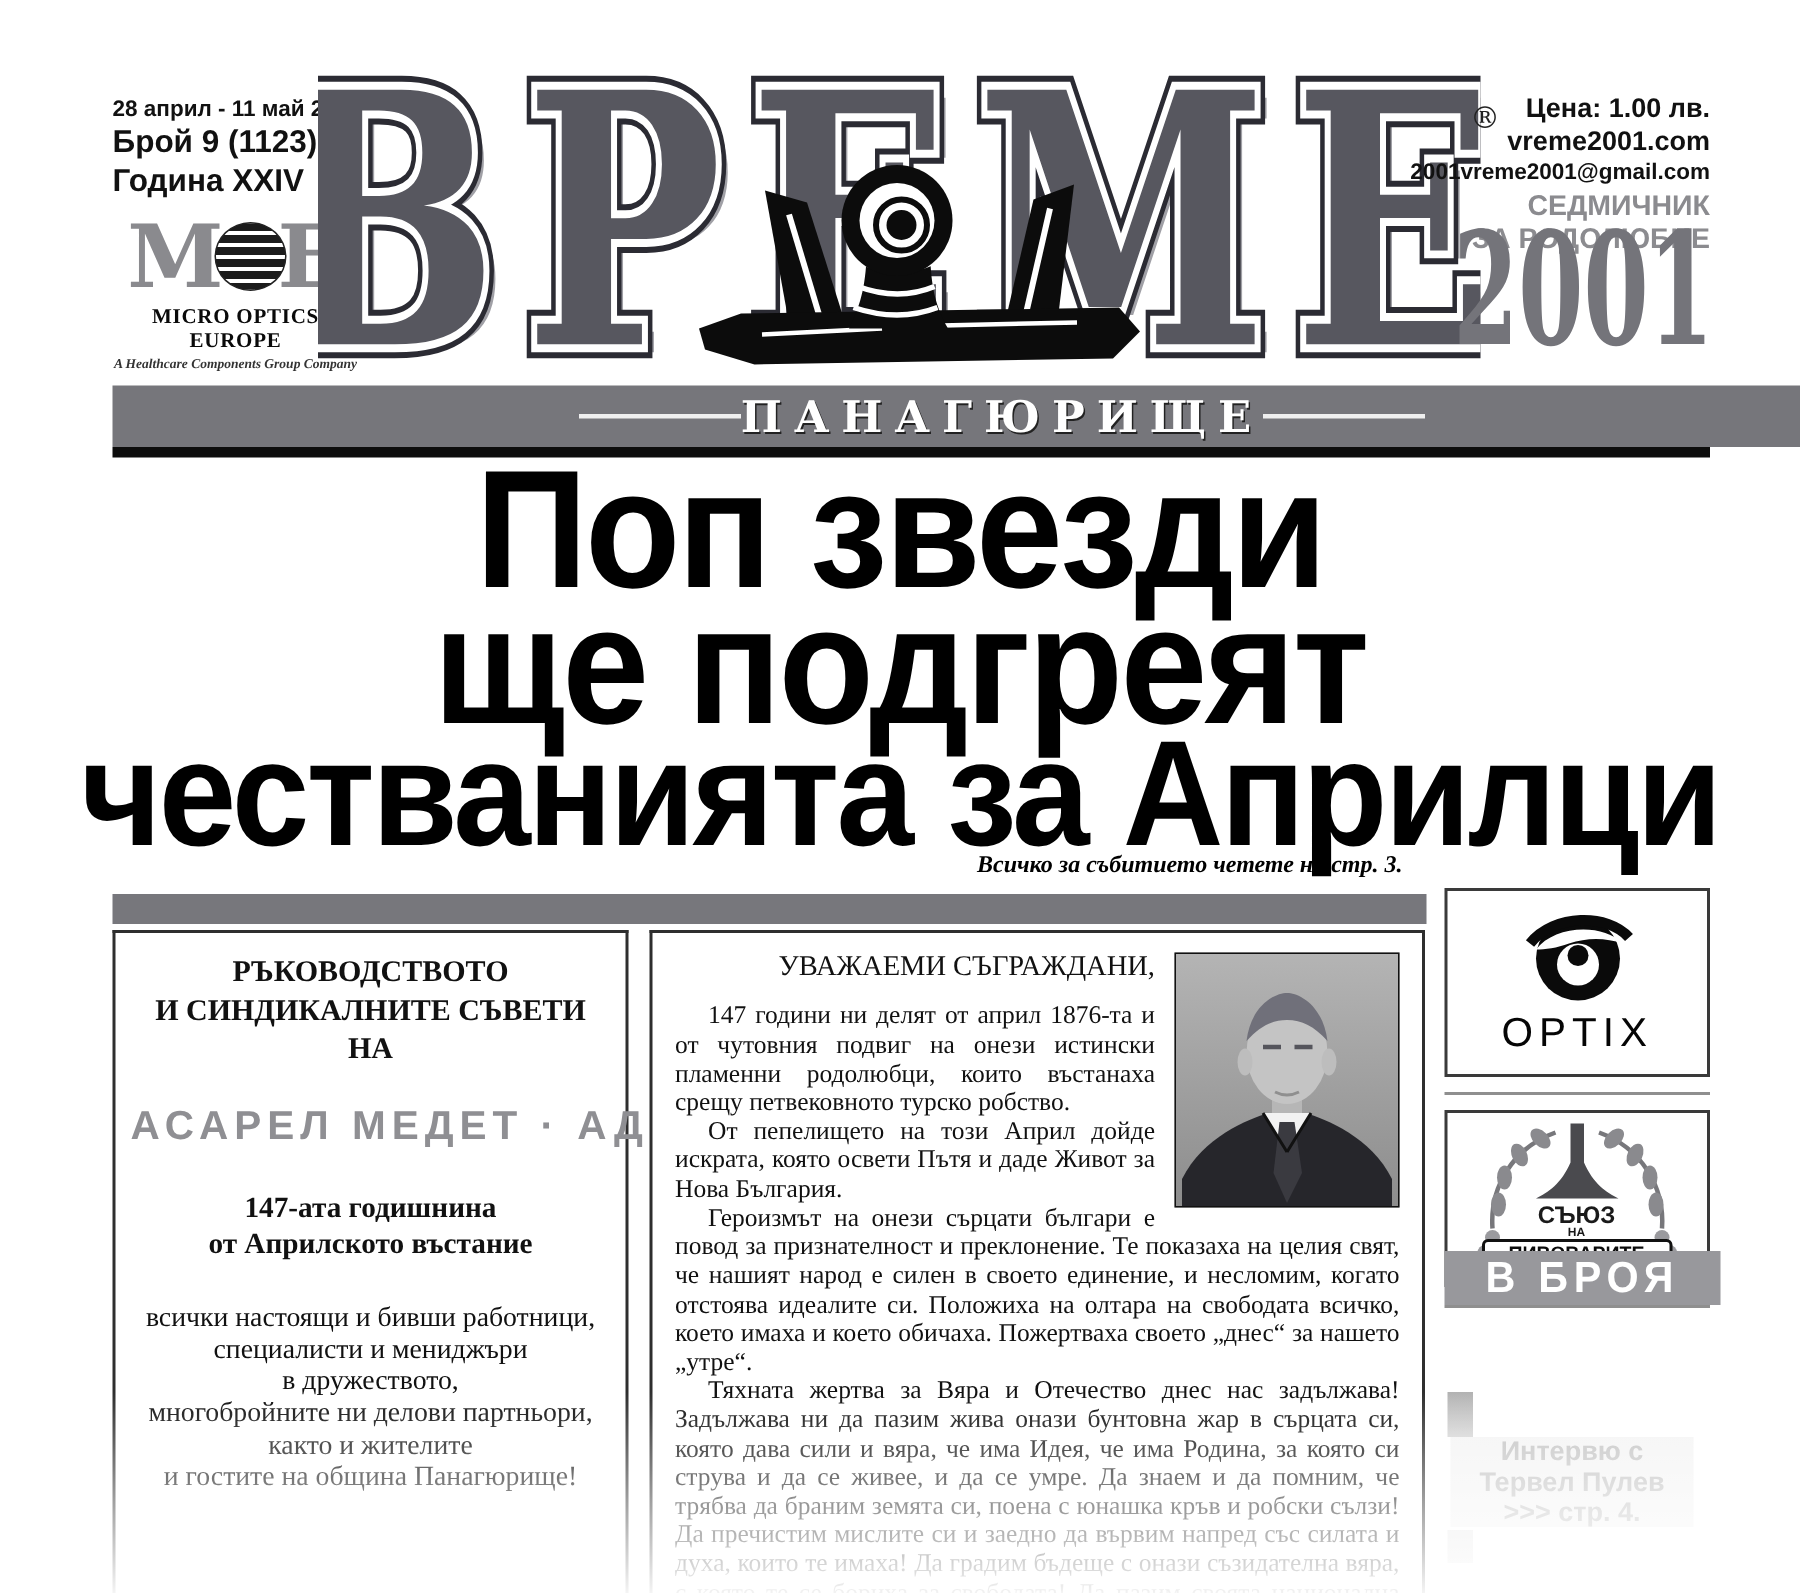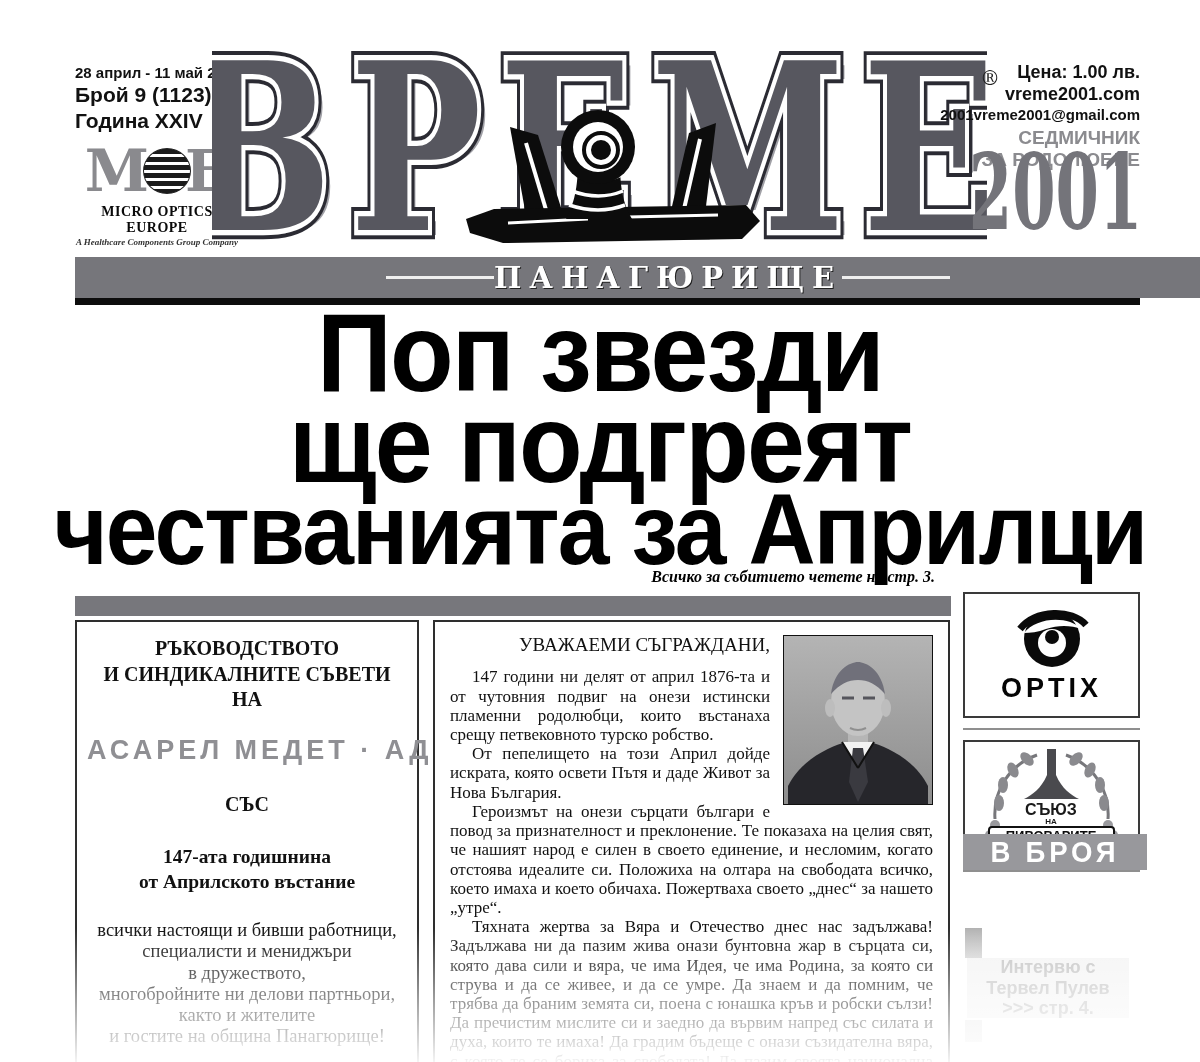--- a/index.html
+++ b/index.html
@@ -71,21 +71,21 @@
   
   .mid-box{left:433px;top:620px;width:517px;height:442px;border:2px solid #2e2e2e;border-bottom:none;
            box-sizing:border-box;padding:10px 15px 0;font-size:17px;line-height:1.13;text-align:justify;}
   .portrait{float:right;width:148px;height:168px;margin:3px 0 8px 13px;border:1px solid #111;background:#9a9a9a;}
   .salutation{font-weight:normal;font-size:19px;text-indent:22px;text-align:right;margin:2px 0 12px;}
   .mid-box p{margin:0;text-indent:22px;}
 
   
   .optix-box{left:963px;top:592px;width:177px;height:126px;border:2px solid #3a3a3a;box-sizing:border-box;
              display:flex;flex-direction:column;align-items:center;justify-content:center;gap:4px;background:#fff;}
-  .optix-label{font-family:"Liberation Sans",sans-serif;font-weight:bold;font-size:27px;letter-spacing:4px;color:#050505;}
+  .optix-label{font-family:"Liberation Sans",sans-serif;font-weight:normal;font-size:27px;letter-spacing:4px;color:#050505;}
   .divider{left:963px;width:177px;height:2px;background:#8f8f8f;}
   .d1{top:728px;} .d2{top:870px;}
   .brewers-box{left:963px;top:740px;width:177px;height:118px;border:2px solid #3a3a3a;box-sizing:border-box;background:#fff;
                display:flex;align-items:center;justify-content:flex-end;}
   .vbroya{left:963px;top:834px;width:184px;height:36px;background:var(--vbroya-gray,#98989c);
           display:flex;align-items:center;justify-content:center;}
   .vbroya-text{font-family:"Liberation Sans",sans-serif;font-weight:bold;font-size:29px;color:#fff;
                letter-spacing:4px;transform:scaleX(.95);}
   .side-tab1{left:965px;top:928px;width:17px;height:30px;background:linear-gradient(#b2b2b2,#d6d6d6);}
   .side-teaser{left:967px;top:958px;width:162px;height:60px;background:#f4f4f4;
@@ -169,21 +169,20 @@
 
   <div class="abs section-bar"></div>
 
   <section class="abs left-box">
     <div class="lb-heading">
       <span style="display:block;">РЪКОВОДСТВОТО</span>
       <span style="display:block;">И СИНДИКАЛНИТЕ СЪВЕТИ НА</span>
     </div>
     <div class="lb-company">АСАРЕЛ МЕДЕТ · АД</div>
     <div class="lb-greeting">
-      <span style="display:block;">СЪС</span>
     </div>
     <div class="lb-anniv">
       <span style="display:block;">147-ата годишнина</span>
       <span style="display:block;">от Априлското въстание</span>
     </div>
     <div class="lb-recipients">всички настоящи и бивши работници,
 специалисти и мениджъри
 в дружеството,
 многобройните ни делови партньори,
 както и жителите

